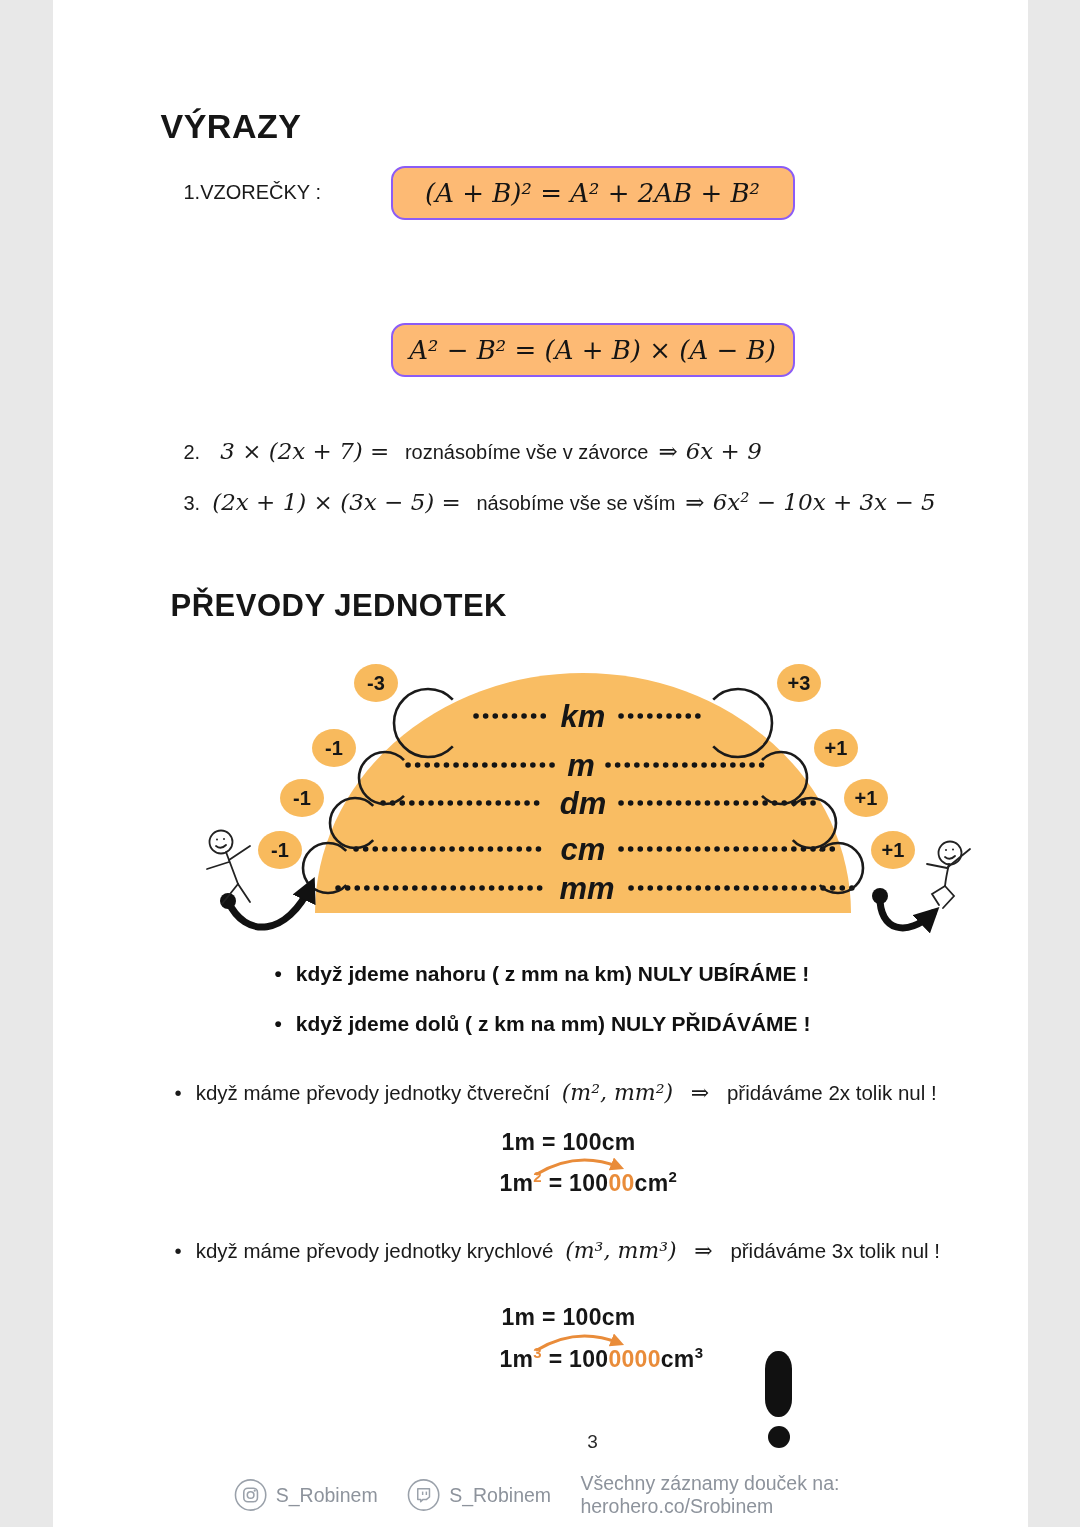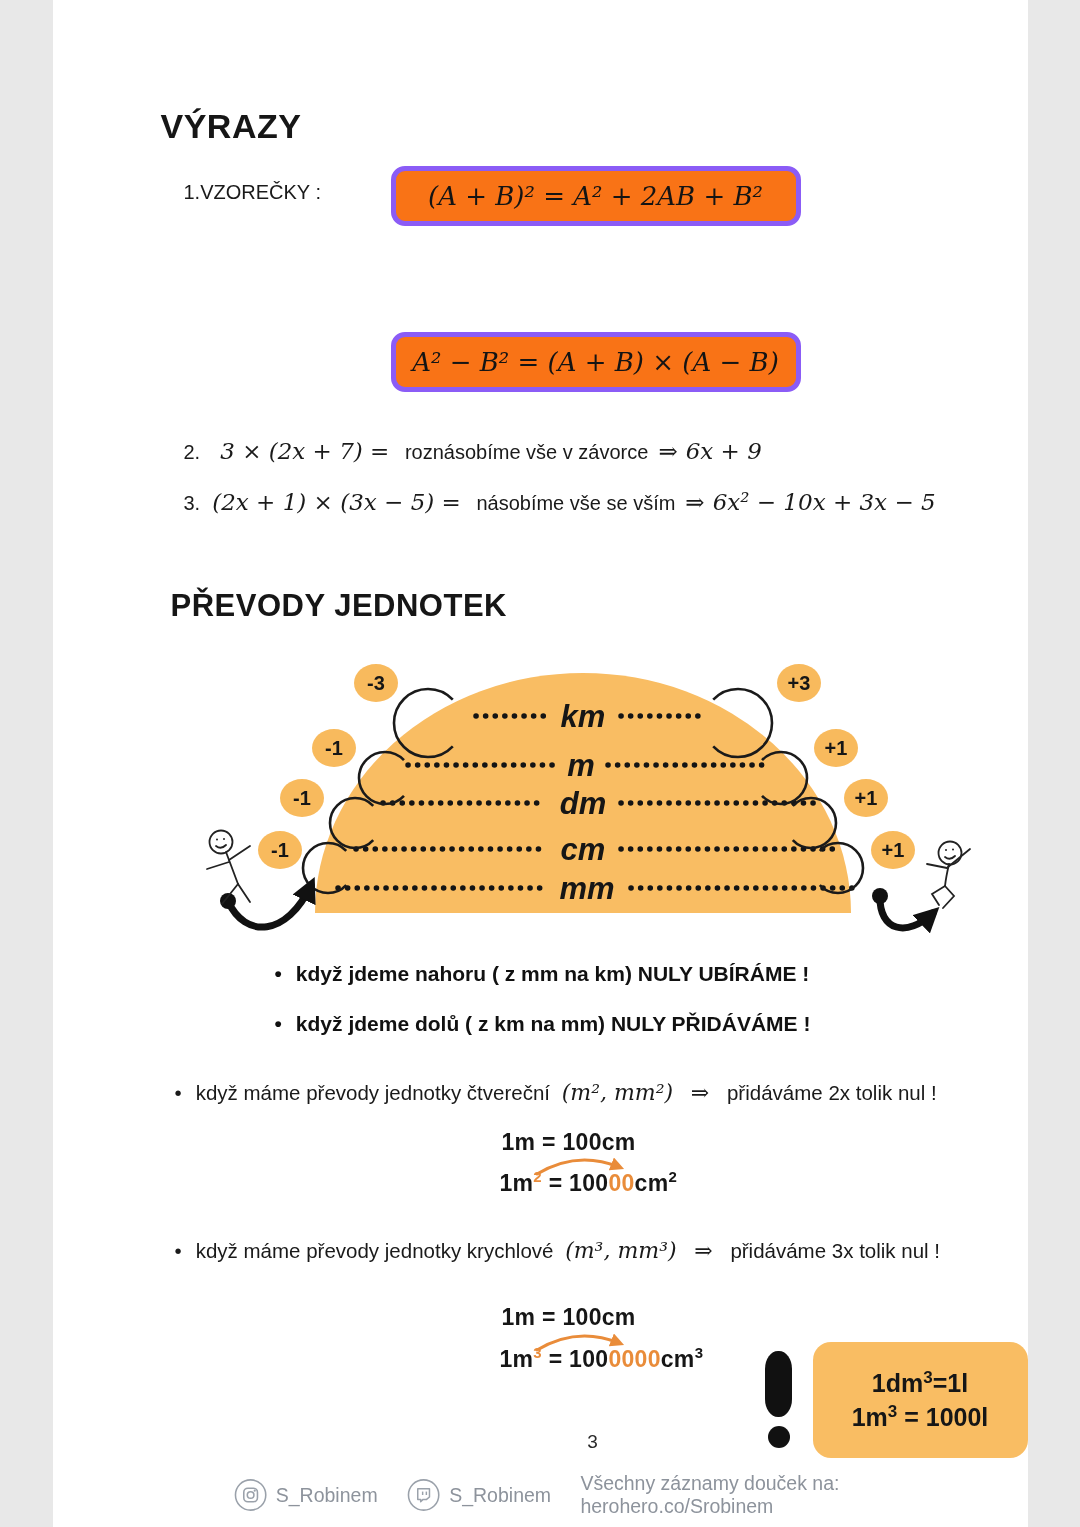--- a/index.html
+++ b/index.html
@@ -1,22 +1,22 @@
 <!DOCTYPE html>
 <html><head>
 <meta charset="utf-8">
 <style>
   html,body{margin:0;padding:0;background:#e8e8e8;}
   .page{position:relative;width:929px;height:1527px;background:#ffffff;margin:0 auto;
         font-family:"Liberation Sans",sans-serif;color:#1a1a1a;overflow:hidden;padding-left:46px;}
   .t{position:absolute;white-space:nowrap;}
   .h1{font-weight:800;font-size:34px;letter-spacing:.5px;color:#161616;}
   .math{font-family:"DejaVu Serif",serif;font-style:italic;font-weight:500;}
-  .fbox{position:absolute;left:338px;width:400px;height:50px;border:5px solid #8b5cf6;
-        border-radius:14px;background:#f97316;display:flex;align-items:center;justify-content:center;
+  .fbox{position:absolute;left:338px;width:400px;height:50px;border:2px solid #8b5cf6;
+        border-radius:14px;background:#fdba74;display:flex;align-items:center;justify-content:center;
         font-family:"DejaVu Serif",serif;font-style:italic;font-size:26px;color:#141414;}
   .item{position:absolute;font-size:20px;white-space:nowrap;}
   .item .num{margin-right:20px;}
   .item .math{font-size:23px;}
   .item .mid{margin:0 10px;}
   .brule{position:absolute;font-size:21px;font-weight:bold;white-space:nowrap;color:#111;}
   .bul{display:inline-block;margin-right:14px;}
   .rulemix{position:absolute;font-size:20.5px;white-space:nowrap;color:#1a1a1a;}
   .rulemix .math{font-size:22px;margin:12px 6px;}
   .ex{position:absolute;font-size:23px;font-weight:bold;white-space:nowrap;color:#161616;letter-spacing:.3px;}
@@ -42,21 +42,21 @@
 <body>
 
 <div class="page">
 
   <div class="t h1" style="left:108px;top:107px;">VÝRAZY</div>
   <div class="t" style="left:131px;top:181px;font-size:20px;">1.VZOREČKY :</div>
 
   <div class="fbox" style="top:166px;">
     <span>(A + B)² = A² + 2AB + B²</span>
   </div>
-  <div class="fbox" style="top:332px;">
+  <div class="fbox" style="top:323px;">
     <span>A² − B² = (A + B) × (A − B)</span>
   </div>
 
   <div class="item" style="left:131px;top:438px;">
     <span class="num">2.</span><span class="math">3 × (2x + 7) =</span>
     <span class="mid">roznásobíme vše v závorce</span><span class="math" style="margin-right:8px;">⇒</span><span class="math">6x + 9</span>
   </div>
   <div class="item" style="left:131px;top:489px;">
     <span class="num" style="margin-right:12px;">3.</span><span class="math">(2x + 1) × (3x − 5) =</span>
     <span class="mid">násobíme vše se vším</span><span class="math" style="margin-right:8px;">⇒</span><span class="math">6x² − 10x + 3x − 5</span>
@@ -198,28 +198,20 @@
     <path d="M 4 24 Q 44 0 86 17" fill="none" stroke="#E98C3A" stroke-width="3" stroke-linecap="round" marker-end="url(#ahO2)"></path>
   </svg>
   <div class="ex" style="left:447px;top:1344px;">
     <span>1m</span><sup class="accent">3</sup>
     <span>= 100</span><span class="accent">0000</span><span>cm</span><sup>3</sup>
   </div>
 
   <div class="excl" style="left:712px;top:1351px;">
     <div class="excl-bar"></div>
       <div class="excl-dot"></div>
-  </div>
-  <div class="warnbox">
-    <div class="wl">
-      <span>1dm</span><sup>3</sup><span>=1l</span>
-    </div>
-    <div class="wl">
-      <span>1m</span><sup>3</sup><span> = 1000l</span>
-    </div>
   </div>
   <div class="excl" style="left:986px;top:1351px;">
     <div class="excl-bar"></div>
       <div class="excl-dot"></div>
   </div>
 
   <div class="pagenum">3</div>
 
   <div class="footer">
     <svg width="34" height="34" viewBox="0 0 34 34">

